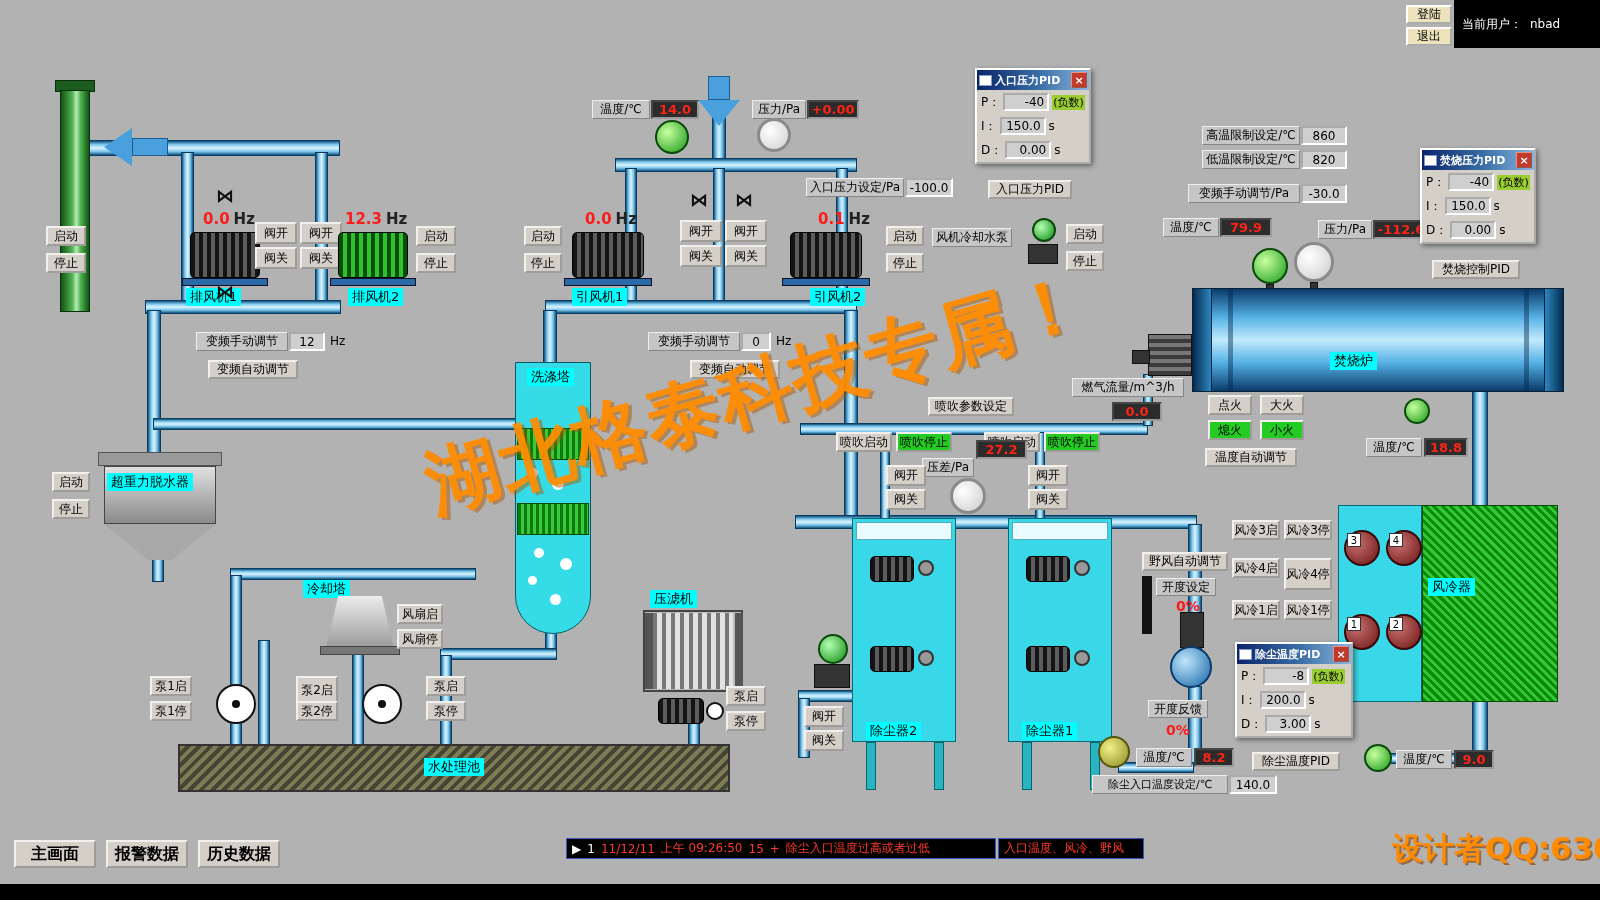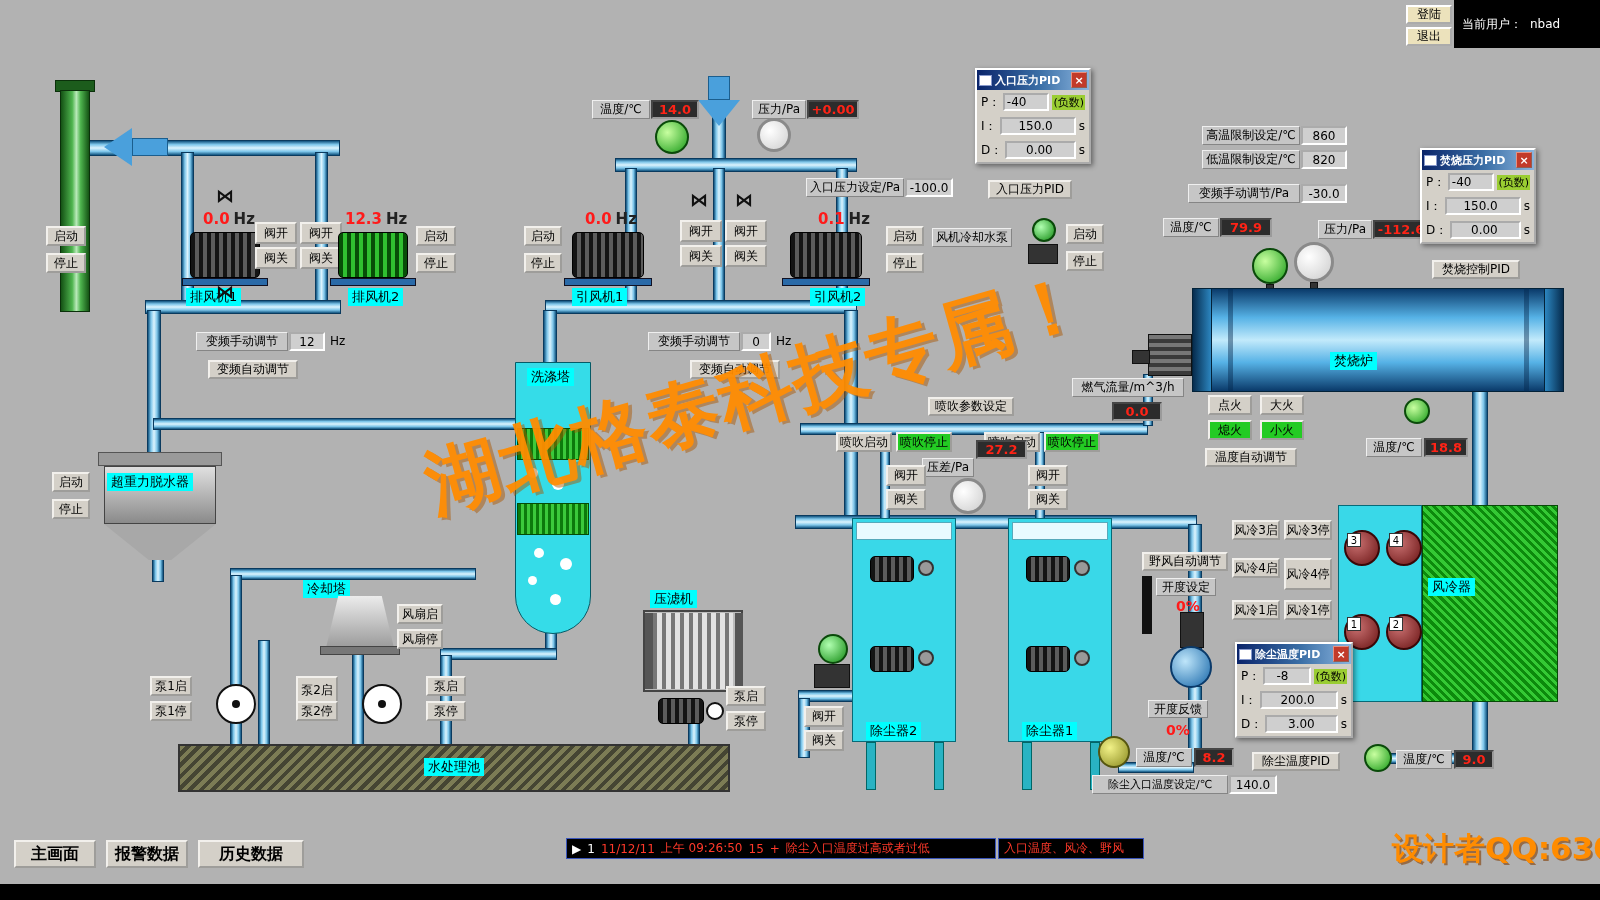--- a/index.html
+++ b/index.html
@@ -31,21 +31,21 @@
 .base{position:absolute;background:#2a6aa8;border:1px solid #112}
 .flange{position:absolute;background:#333;border:1px solid #111}
 .circ{position:absolute;border-radius:50%}
 .valve{position:absolute;color:#101010;font-size:18px;line-height:16px;font-weight:bold}
 
 .dlg{position:absolute;width:116px;background:#d4d0c8;border:2px outset #fff;box-shadow:2px 2px 5px rgba(0,0,0,.45);z-index:30}
 .dlg-t{height:20px;background:linear-gradient(90deg,#0a246a,#3a6ea5 55%,#8ab4de);display:flex;align-items:center;color:#fff;font-size:11px;font-weight:bold;padding:0 2px;gap:3px;white-space:nowrap}
 .dlg-x{margin-left:auto;width:16px;height:16px;background:#c23a2a;border:1px outset #e89080;color:#fff;font-size:11px;display:flex;align-items:center;justify-content:center;cursor:pointer;flex:0 0 auto}
 .dlg-ico{width:13px;height:11px;background:#fff;border:1px solid #8899cc;flex:0 0 auto}
 .dlg-row{display:flex;align-items:center;gap:3px;padding:3px 4px;font-size:12px;color:#000}
-.dlg-val{background:#cfcfcf;border:2px inset #fff;min-width:46px;height:18px;font-size:12px;display:flex;align-items:center;justify-content:flex-end;padding:0 21px}
+.dlg-val{background:#cfcfcf;border:2px inset #fff;min-width:46px;height:18px;font-size:12px;display:flex;align-items:center;justify-content:flex-end;padding:0 3px}
 .dlg-tag{background:#9acd32;font-size:11px;padding:0 1px;white-space:nowrap}
 
 .fbtn{position:absolute;background:#d4d0c8;border:2px outset #f2f0ec;font-size:16px;font-weight:bold;color:#000;display:flex;align-items:center;justify-content:center;cursor:pointer}
 .tick{position:absolute;background:#000;border:1px solid #3a55bb;display:flex;align-items:center;font-size:12px;color:#ff392a;gap:6px;padding:0 5px;white-space:nowrap;overflow:hidden}
 .tick .w{color:#fff}
 
 .wm1{position:absolute;left:428px;top:438px;font-size:74px;font-weight:bold;color:#ff8c00;transform:rotate(-16deg);transform-origin:0 50%;white-space:nowrap;z-index:60;letter-spacing:2px;text-shadow:3px 3px 0 rgba(170,85,0,.5);opacity:.95}
 .wm2{position:absolute;left:1392px;top:828px;font-size:31px;font-weight:bold;color:#ff8c00;z-index:60;white-space:nowrap;text-shadow:2px 2px 0 rgba(130,60,0,.6)}
 .blackbar{position:absolute;left:0;top:884px;width:1600px;height:16px;background:#000}
 </style>
@@ -385,21 +385,21 @@
       </div>
     <div class="dlg-row">
         <span>D：</span>
         <span class="dlg-val">3.00</span>
         <span>s</span>
       </div>
   </div>
 
   <div class="fbtn" style="left:14px;top:840px;width:82px;height:28px">主画面</div>
   <div class="fbtn" style="left:106px;top:840px;width:82px;height:28px">报警数据</div>
-  <div class="fbtn" style="left:198px;top:840px;width:106px;height:28px">历史数据</div>
+  <div class="fbtn" style="left:198px;top:840px;width:82px;height:28px">历史数据</div>
   <div class="tick" style="left:566px;top:838px;width:430px;height:21px">
     <span class="w">▶</span>
     <span class="w">1</span>
     <span>11/12/11</span>
     <span>上午 09:26:50</span>
     <span>15</span>
     <span>+</span>
     <span>除尘入口温度过高或者过低</span>
   </div>
   <div class="tick" style="left:998px;top:838px;width:146px;height:21px">

